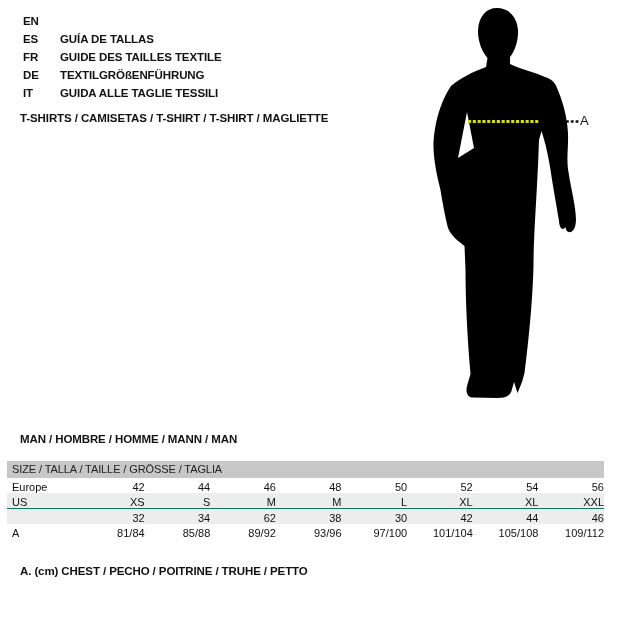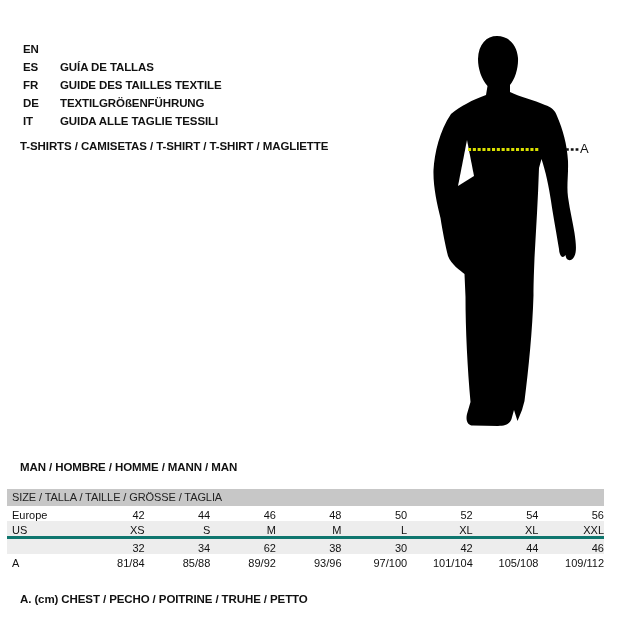--- a/index.html
+++ b/index.html
@@ -1,21 +1,21 @@
 <!DOCTYPE html>
 <html><head>
 <meta charset="utf-8">
 <style>
   html,body{margin:0;padding:0;}
   body{
     width:620px;height:620px;background:#ffffff;
     font-family:"Liberation Sans","DejaVu Sans",sans-serif;
     color:#111;position:relative;overflow:hidden;
   }
-  .abs{position:absolute;margin-top:28px;}
+  .abs{position:absolute;}
 
   
   .lang-block{left:23px;top:12px;}
   .lang-row{display:flex;height:18px;line-height:18px;
     font-size:11.5px;font-weight:bold;letter-spacing:-0.1px;}
   .lang-code{width:37px;flex:0 0 37px;}
   .lang-label{white-space:nowrap;}
 
   
   .cat-block{left:20px;top:110px;}
@@ -30,21 +30,21 @@
   .section-title{left:20px;top:433px;font-size:11.5px;font-weight:bold;
     letter-spacing:-0.1px;white-space:nowrap;}
 
   
   .size-table{left:7px;top:461px;width:597px;font-size:11px;}
   .size-table-header{background:#c7c7c7;height:17px;line-height:17px;
     padding-left:5px;font-weight:500;color:#222;letter-spacing:-0.1px;}
   .trow{display:grid;grid-template-columns:72px repeat(8,1fr);height:15px;
     line-height:18px;align-items:center;}
   .trow.alt{background:#ededed;}
-  .trow.alt-top{border-bottom:3px solid #0f766e;}
+  .trow.alt-top{border-bottom:1px solid #0f766e;}
   .tlabel{padding-left:5px;text-align:left;}
   .tcell{text-align:right;}
 
   
   .footnote{left:20px;top:565px;font-size:11.5px;font-weight:bold;
     letter-spacing:-0.1px;white-space:nowrap;}
 </style>
 </head>
 <body>
 

